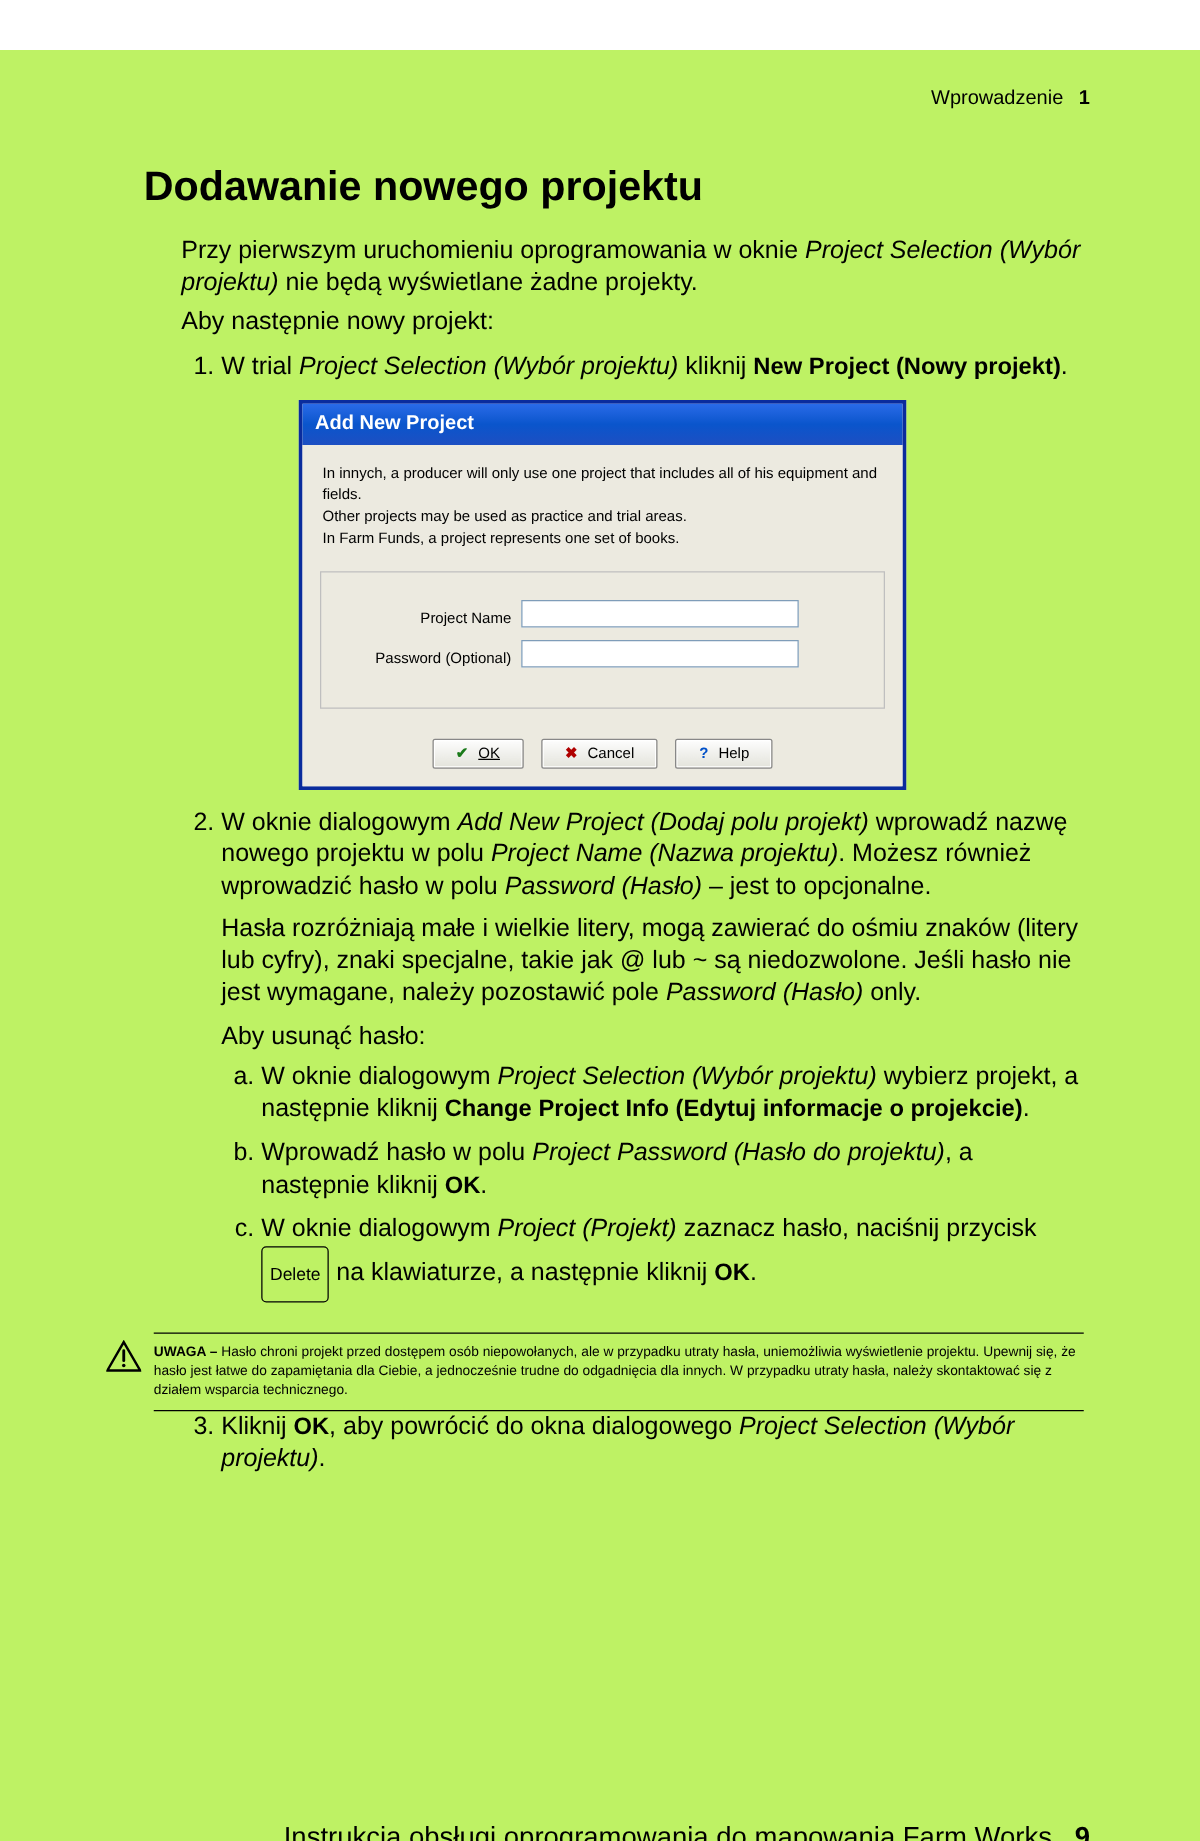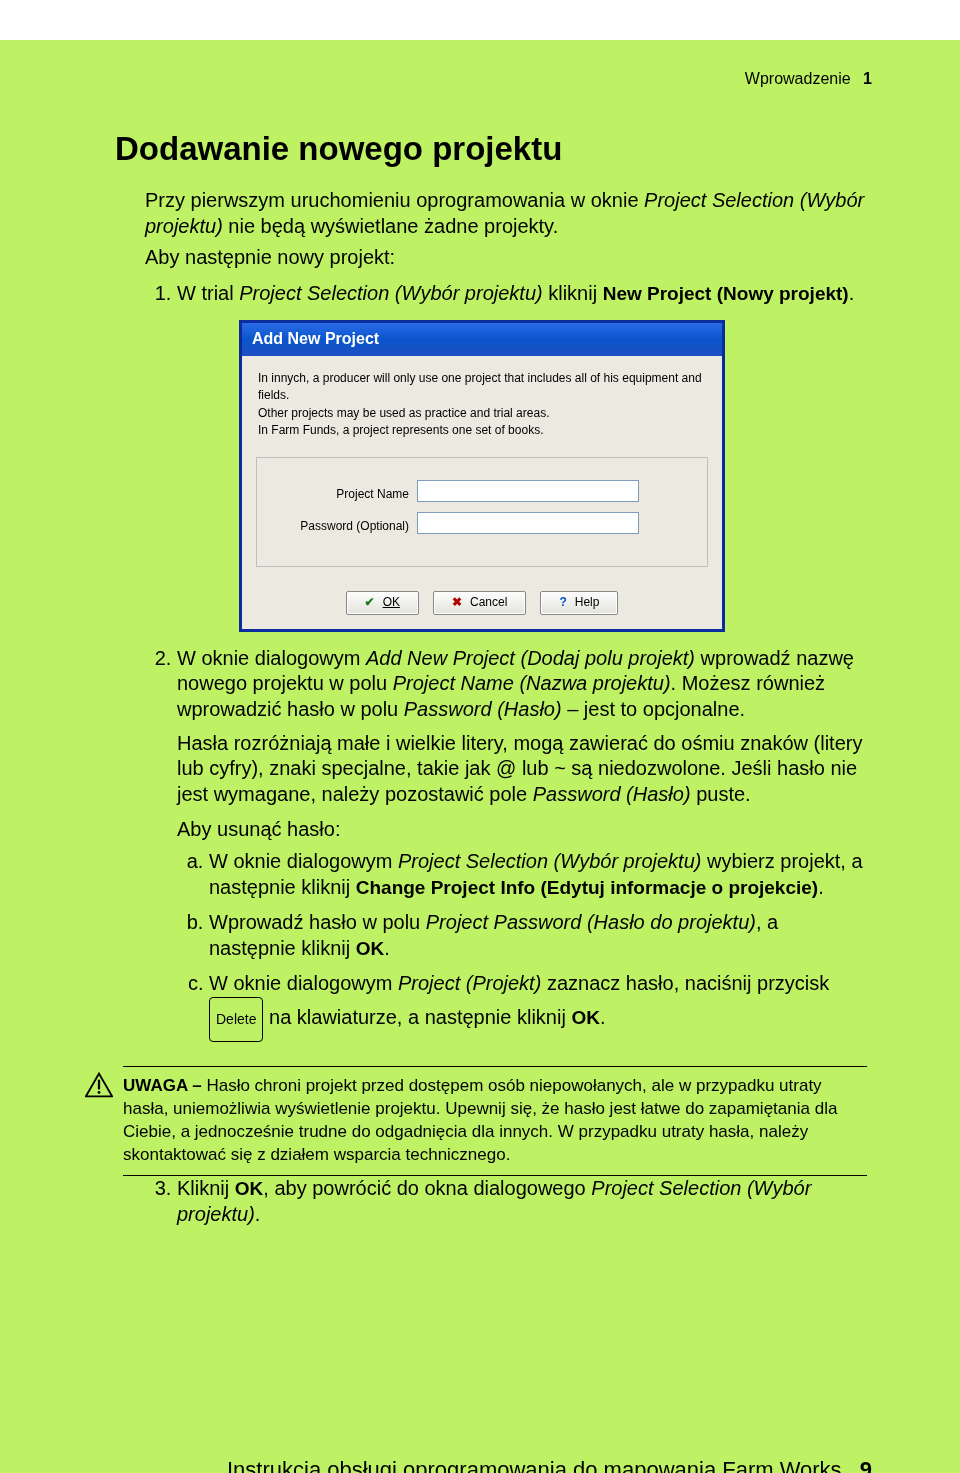--- a/index.html
+++ b/index.html
@@ -156,21 +156,21 @@
   .caution-tri {
     width: 28px;
     height: 26px;
   }
   .caution-text {
     flex: 1;
     border-top: 1.5px solid #000;
     border-bottom: 1.5px solid #000;
     padding: 8px 0;
     font-family: "Segoe UI", Arial, sans-serif;
-    font-size: 17px;
+    font-size: 11px;
     line-height: 1.35;
   }
   .caution-text .uw { font-weight: 700; }
 
   .step3 {
     margin-top: 16px;
   }
 
   .footer {
     position: absolute;
@@ -237,21 +237,21 @@
                 </div>
               </div>
             </div>
           </div>
         </li>
 
         <li>
           <span>W oknie dialogowym </span><span class="italic">Add New Project (Dodaj polu projekt)</span><span> wprowadź nazwę nowego projektu w polu </span><span class="italic">Project Name (Nazwa projektu)</span><span>. Możesz również wprowadzić hasło w polu </span><span class="italic">Password (Hasło)</span><span> – jest to opcjonalne.</span>
 
           <p class="sub-para" style="margin-left:0">
-            <span>Hasła rozróżniają małe i wielkie litery, mogą zawierać do ośmiu znaków (litery lub cyfry), znaki specjalne, takie jak @ lub ~ są niedozwolone. Jeśli hasło nie jest wymagane, należy pozostawić pole </span><span class="italic">Password (Hasło)</span><span> puste.</span>
+            <span>Hasła rozróżniają małe i wielkie litery, mogą zawierać do ośmiu znaków (litery lub cyfry), znaki specjalne, takie jak @ lub ~ są niedozwolone. Jeśli hasło nie jest wymagane, należy pozostawić pole </span><span class="italic">Password (Hasło)</span><span> only.</span>
           </p>
           <p class="sub-para2" style="margin-left:0">Aby usunąć hasło:</p>
 
           <ol class="abc" style="margin-left:0">
             <li>
               <span>W oknie dialogowym </span><span class="italic">Project Selection (Wybór projektu)</span><span> wybierz projekt, a następnie kliknij </span><span class="ui">Change Project Info (Edytuj informacje o projekcie)</span><span>.</span>
             </li>
             <li>
               <span>Wprowadź hasło w polu </span><span class="italic">Project Password (Hasło do projektu)</span><span>, a następnie kliknij </span><span class="ui">OK</span><span>.</span>
             </li>

